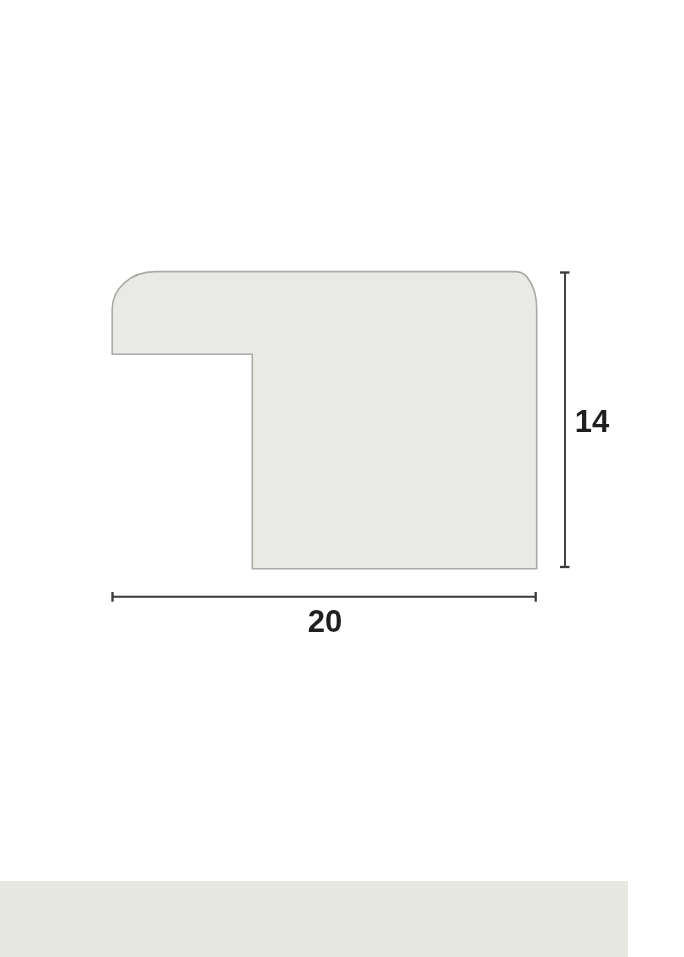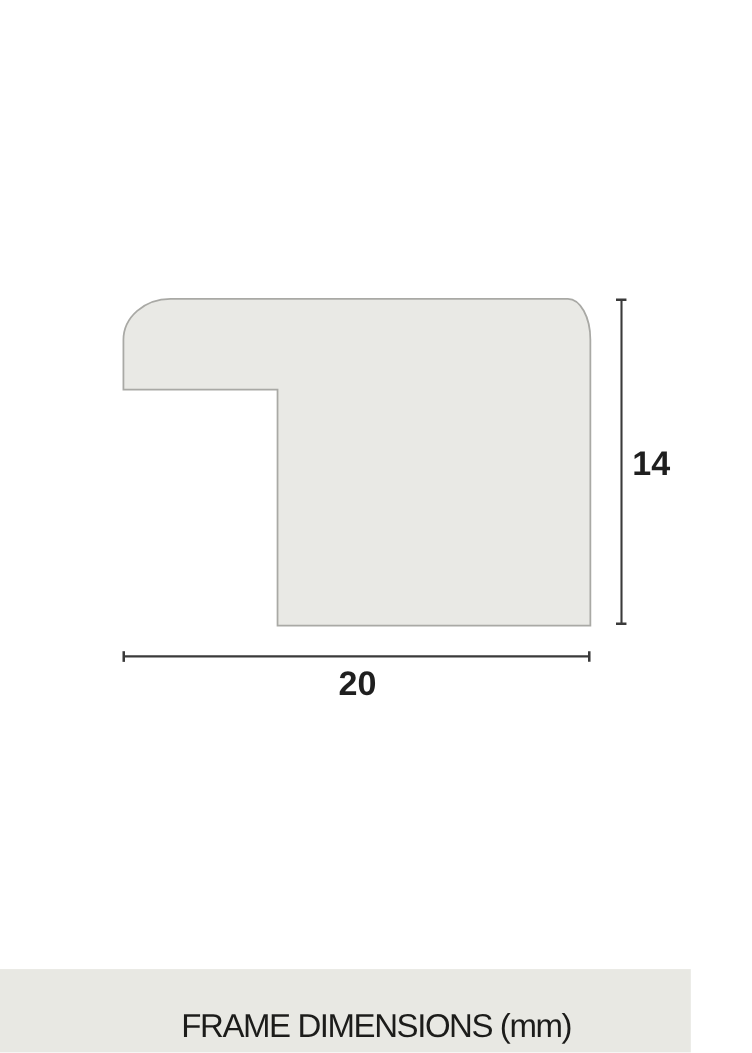--- a/index.html
+++ b/index.html
@@ -38,14 +38,13 @@
 
     <line x1="112.5" y1="592" x2="112.5" y2="601.7" stroke="#3a3a3a" stroke-width="2.3"></line>
 
     <line x1="535.7" y1="592" x2="535.7" y2="601.7" stroke="#3a3a3a" stroke-width="2.3"></line>
 
     <text x="325" y="632" font-family="Liberation Sans, sans-serif" font-size="31" font-weight="bold" fill="#1f1f1f" text-anchor="middle">20</text>
   </svg>
 
   <div class="caption-band"></div>
 
-  <div class="caption-text">FRAME DIMENSIONS (mm)</div>
 </div>
 
 </body></html>

